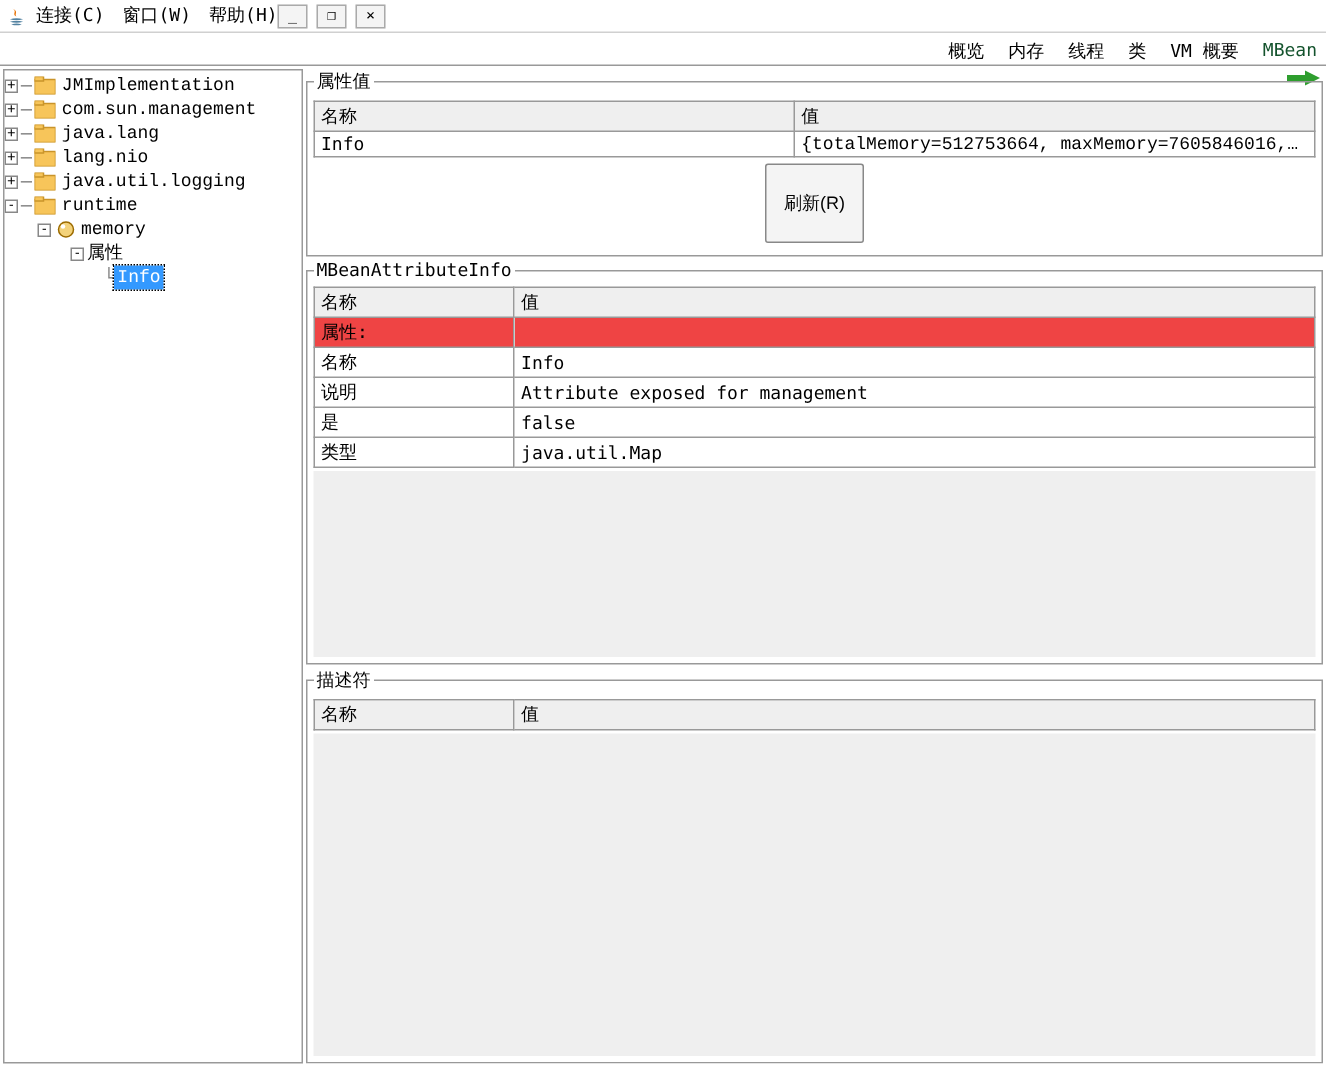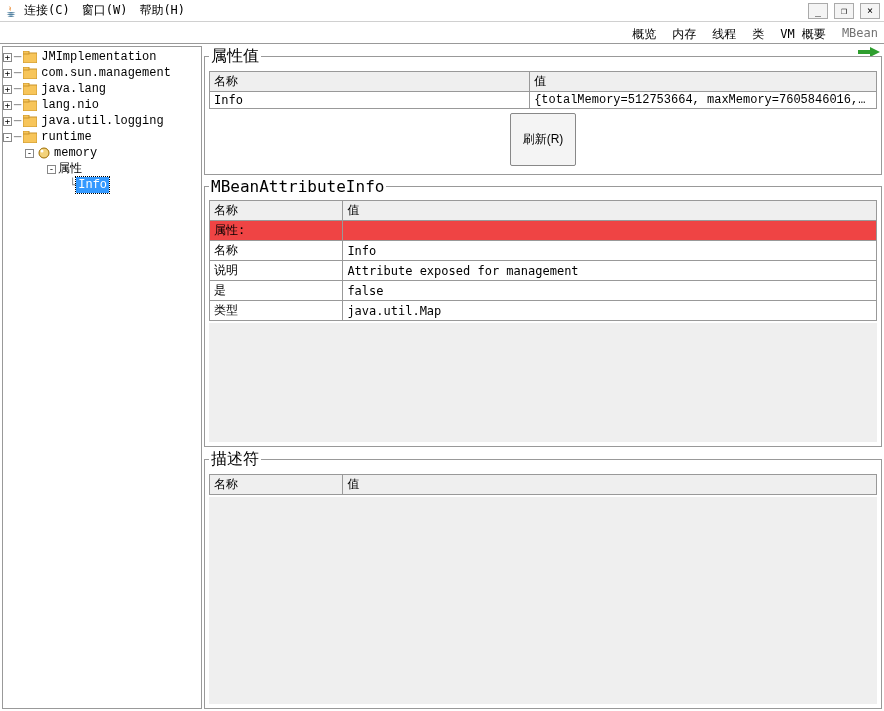--- a/index.html
+++ b/index.html
@@ -12,21 +12,20 @@
     width: 884px;
     height: 711px;
     overflow: hidden;
     display: flex;
     flex-direction: column;
   }
   
   .titlebar {
     display: flex;
     align-items: center;
-    justify-content: space-between;
     height: 22px;
     padding: 0 4px;
     border-bottom: 1px solid #d0d0d0;
   }
   .titlebar-left { display: flex; align-items: center; gap: 6px; }
   .java-icon svg { display:block; }
   .menu { display: flex; gap: 12px; font-size: 12px; }
   .menu span { cursor: default; }
   .win-controls { display: flex; gap: 6px; }
   .win-btn {
@@ -39,21 +38,21 @@
   .tabstrip {
     display: flex; align-items: flex-end;
     justify-content: space-between;
     border-bottom: 1px solid #999;
     padding: 2px 4px 0 4px;
     height: 22px;
     flex-direction: column;
   }
   .tabs { display: flex; gap: 12px; font-size: 12px; }
   .tabs span { cursor: default; padding: 2px 2px; }
-  .tabs span.active { color: #737373; }
+  .tabs span.active { color: #14532d; }
   .arrow-icon svg { display:block; }
   
   .main {
     flex: 1;
     display: flex;
     height: calc(100% - 44px);
   }
   .tree-pane {
     width: 200px;
     border: 1px solid #999;
@@ -92,21 +91,21 @@
     padding: 0 2px;
   }
   
   fieldset.section {
     border: 1px solid #999;
     margin: 0;
     padding: 4px;
     display: flex; flex-direction: column;
   }
   fieldset.section > legend {
-    font-size: 16px;
+    font-size: 12px;
     padding: 0 2px;
   }
   .section.attr-value { }
   .section.attr-info  { flex:0 0 270px; }
   .section.descriptor { flex:1; }
   
   table.grid {
     border-collapse: collapse;
     width: 100%;
     table-layout: fixed;

